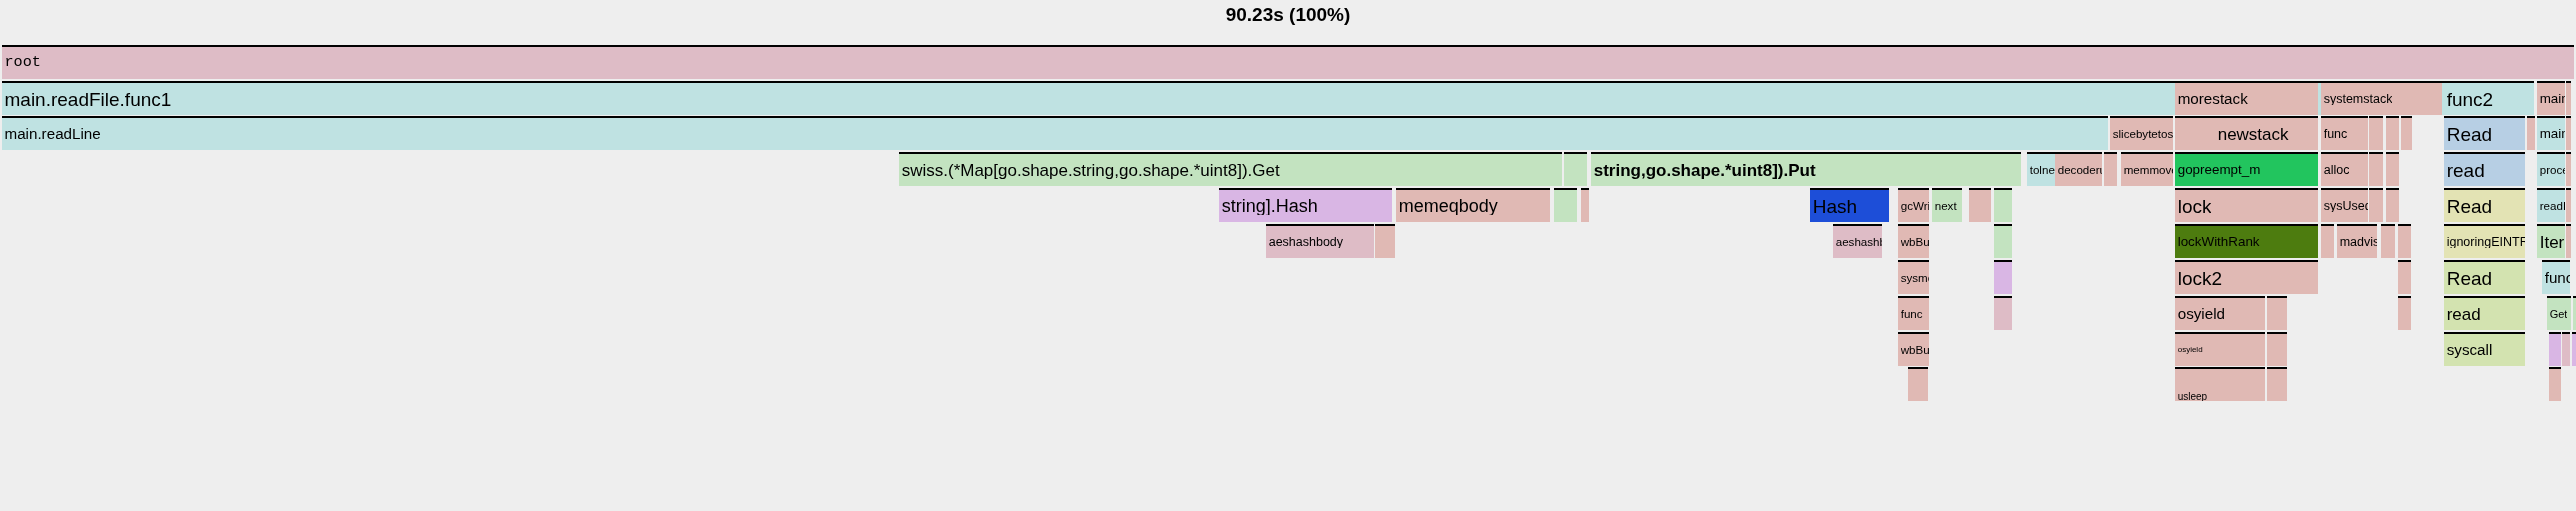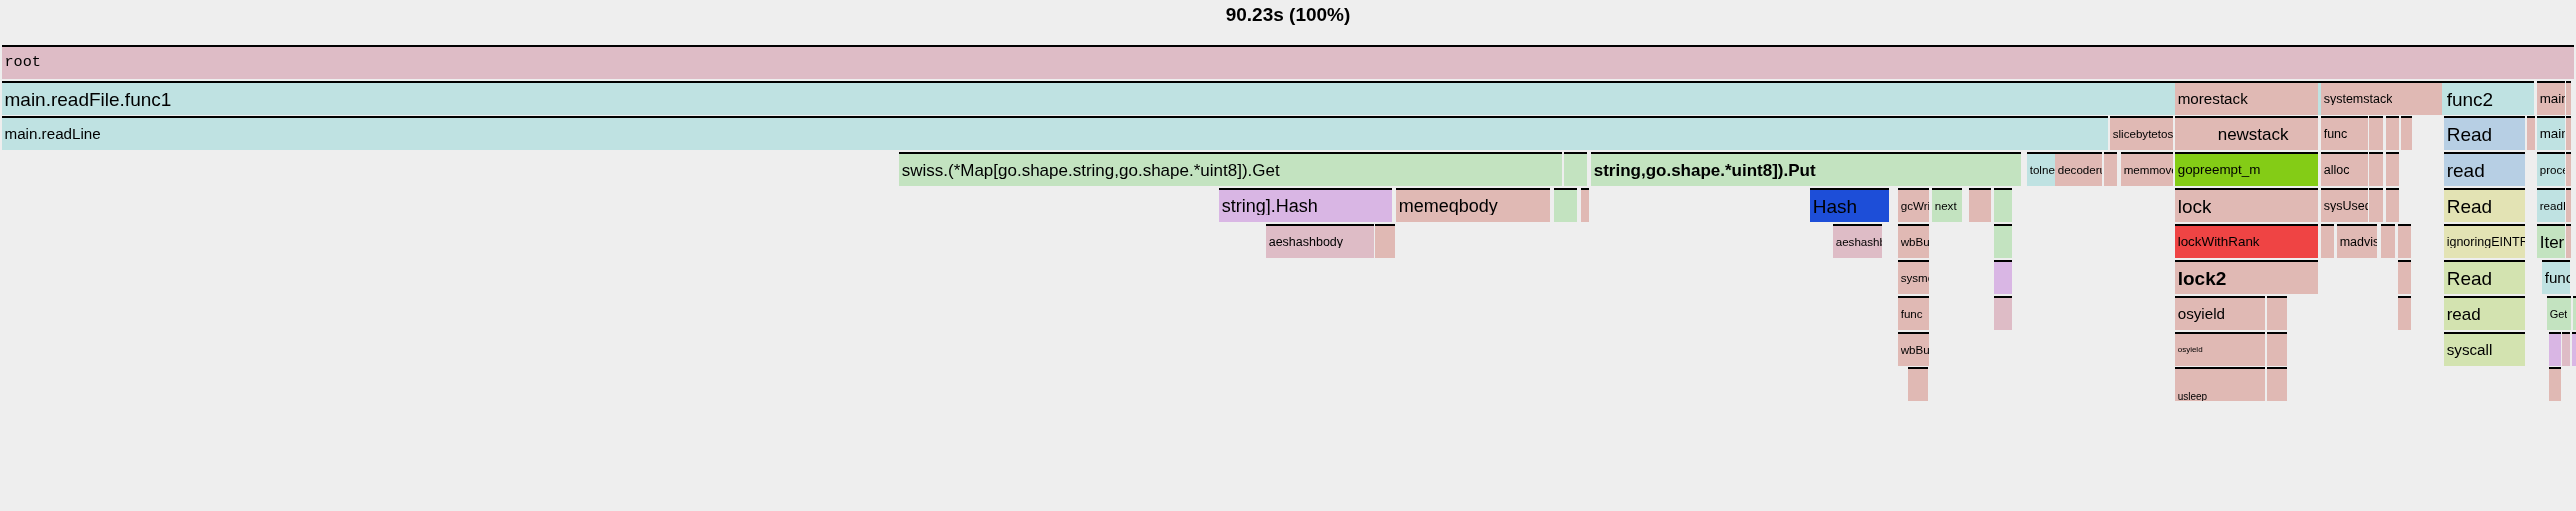--- a/index.html
+++ b/index.html
@@ -89,21 +89,21 @@
       </div>
       <div class="frame" style="left: 2104px; width: 12.5px; top: 152px; height: 34px; background: rgb(224, 185, 180);">
         <span style="font-size: 8px;"></span>
       </div>
       <div class="frame" style="left: 2121px; width: 52px; top: 152px; height: 34px; background: rgb(224, 185, 180);">
         <span style="font-size: 11.6px;">memmove</span>
       </div>
       <div class="frame" style="left: 2175px; width: 7.2px; top: 152px; height: 34px; background: rgb(224, 185, 180);">
         <span style="font-size: 8px;"></span>
       </div>
-      <div class="frame" style="left: 2175px; width: 143px; top: 152px; height: 34px; background: #84cc16;">
+      <div class="frame" style="left: 2175px; width: 143px; top: 152px; height: 34px; background: #22c55e;">
         <span style="font-size: 13.4px;">gopreempt_m</span>
       </div>
       <div class="frame" style="left: 2321px; width: 47px; top: 152px; height: 34px; background: rgb(224, 185, 180);">
         <span style="font-size: 12.5px;">alloc</span>
       </div>
       <div class="frame" style="left: 2369px; width: 14.3px; top: 152px; height: 34px; background: rgb(224, 185, 180);">
         <span style="font-size: 8px;"></span>
       </div>
       <div class="frame" style="left: 2386px; width: 12.5px; top: 152px; height: 34px; background: rgb(224, 185, 180);">
         <span style="font-size: 8px;"></span>
@@ -173,21 +173,21 @@
       </div>
       <div class="frame" style="left: 1833px; width: 49px; top: 224px; height: 34px; background: rgb(222, 188, 198);">
         <span style="font-size: 11.6px;">aeshashbody</span>
       </div>
       <div class="frame" style="left: 1898px; width: 31px; top: 224px; height: 34px; background: rgb(224, 185, 180);">
         <span style="font-size: 11.6px;">wbBufFlush</span>
       </div>
       <div class="frame" style="left: 1994px; width: 18px; top: 224px; height: 34px; background: rgb(195, 227, 192);">
         <span style="font-size: 8px;"></span>
       </div>
-      <div class="frame" style="left: 2175px; width: 143px; top: 224px; height: 34px; background: #ef4444;">
+      <div class="frame" style="left: 2175px; width: 143px; top: 224px; height: 34px; background: #4d7c0f;">
         <span style="font-size: 13.4px;">lockWithRank</span>
       </div>
       <div class="frame" style="left: 2321px; width: 12.5px; top: 224px; height: 34px; background: rgb(224, 185, 180);">
         <span style="font-size: 8px;"></span>
       </div>
       <div class="frame" style="left: 2337px; width: 40px; top: 224px; height: 34px; background: rgb(224, 185, 180);">
         <span style="font-size: 12.5px;">madvise</span>
       </div>
       <div class="frame" style="left: 2381px; width: 14.3px; top: 224px; height: 34px; background: rgb(224, 185, 180);">
         <span style="font-size: 8px;"></span>
@@ -204,21 +204,21 @@
       <div class="frame" style="left: 2566px; width: 4.5px; top: 224px; height: 34px; background: rgb(224, 185, 180);">
         <span style="font-size: 8px;"></span>
       </div>
       <div class="frame" style="left: 1898px; width: 31px; top: 260px; height: 34px; background: rgb(224, 185, 180);">
         <span style="font-size: 11.6px;">sysmon</span>
       </div>
       <div class="frame" style="left: 1994px; width: 18px; top: 260px; height: 34px; background: rgb(217, 182, 228);">
         <span style="font-size: 8px;"></span>
       </div>
       <div class="frame" style="left: 2175px; width: 143px; top: 260px; height: 34px; background: rgb(224, 185, 180);">
-        <span style="font-size: 19px; font-weight: bold;">lock2</span>
+        <span style="font-size: 19px;">lock2</span>
       </div>
       <div class="frame" style="left: 2398px; width: 12.5px; top: 260px; height: 34px; background: rgb(224, 185, 180);">
         <span style="font-size: 8px;"></span>
       </div>
       <div class="frame" style="left: 2444px; width: 81px; top: 260px; height: 34px; background: rgb(211, 227, 176);">
         <span style="font-size: 19px;">Read</span>
       </div>
       <div class="frame" style="left: 2542px; width: 28px; top: 260px; height: 34px; background: rgb(191, 226, 226);">
         <span style="font-size: 15.2px;">func3</span>
       </div>

